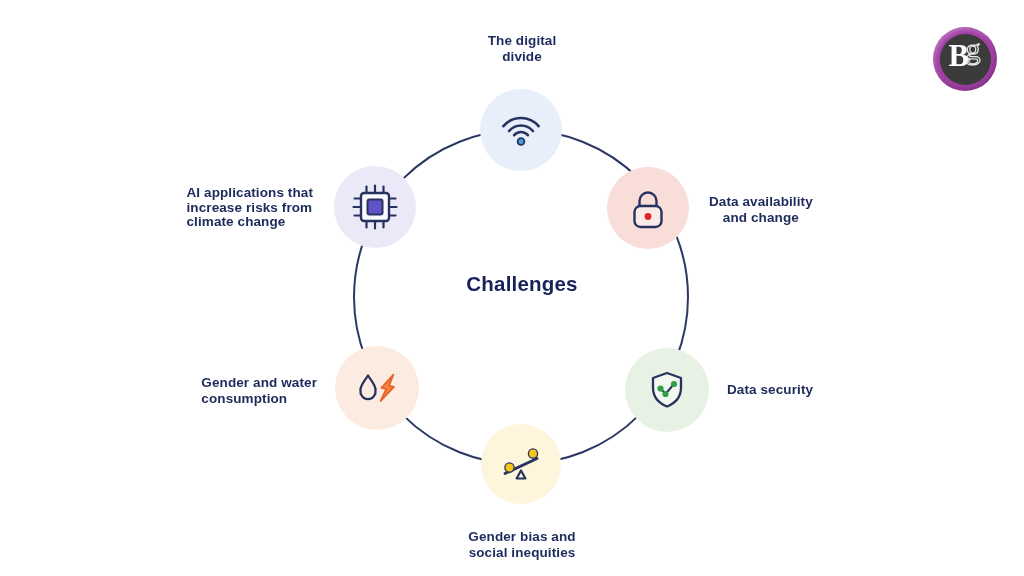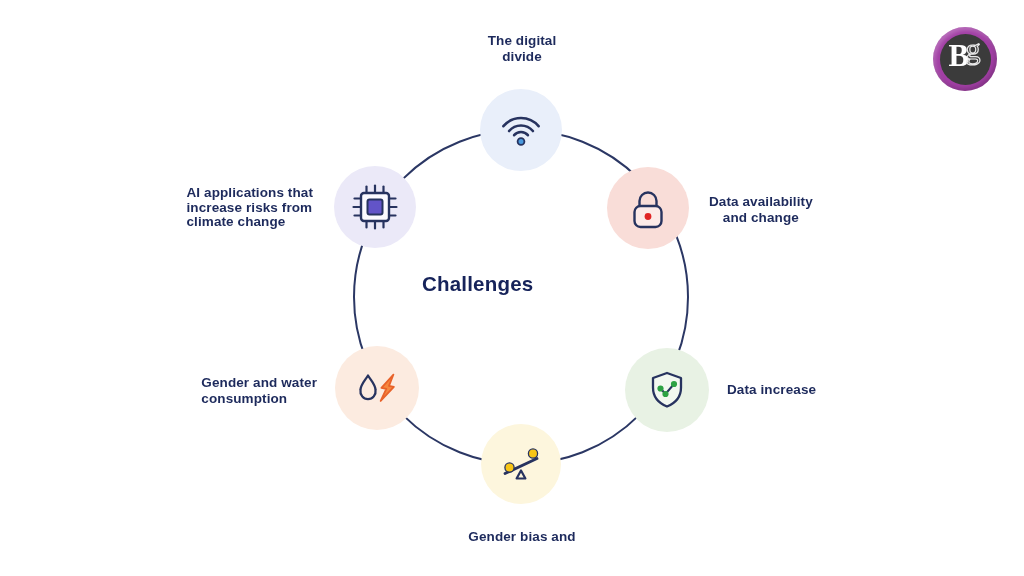--- a/index.html
+++ b/index.html
@@ -17,20 +17,21 @@
     font-weight:700;
     line-height:15.5px;
     letter-spacing:.1px;
     white-space:nowrap;
   }
   .label.center{text-align:center;}
   .label.left{text-align:center;}
   .label.right{}
   .title{
     position:absolute;left:422px;top:271px;width:200px;
+    text-align:center;
     color:#16235a;
     font-size:20.5px;
     font-weight:700;
     line-height:26px;
     letter-spacing:.2px;
   }
   .logo{
     position:absolute;left:933px;top:27px;width:64px;height:64px;
     border-radius:50%;
     display:flex;align-items:center;justify-content:center;
@@ -132,25 +133,26 @@
     <div>The digital</div>
     <div>divide</div>
   </div>
 
   <div class="label left" style="left:709px;top:194px">
     <div>Data availability</div>
     <div>and change</div>
   </div>
 
   <div class="label left" style="left:727px;top:382px">
-    <div>Data increase</div>
+    <div>Data security</div>
   </div>
 
   <div class="label center" style="left:422px;top:529px;width:200px">
     <div>Gender bias and</div>
+    <div>social inequities</div>
   </div>
 
   <div class="label right" style="right:707px;top:375px">
     <div>Gender and water</div>
     <div>consumption</div>
   </div>
 
   <div class="label right" style="right:711px;top:186px;line-height:14.5px">
     <div>AI applications that</div>
     <div>increase risks from</div>

